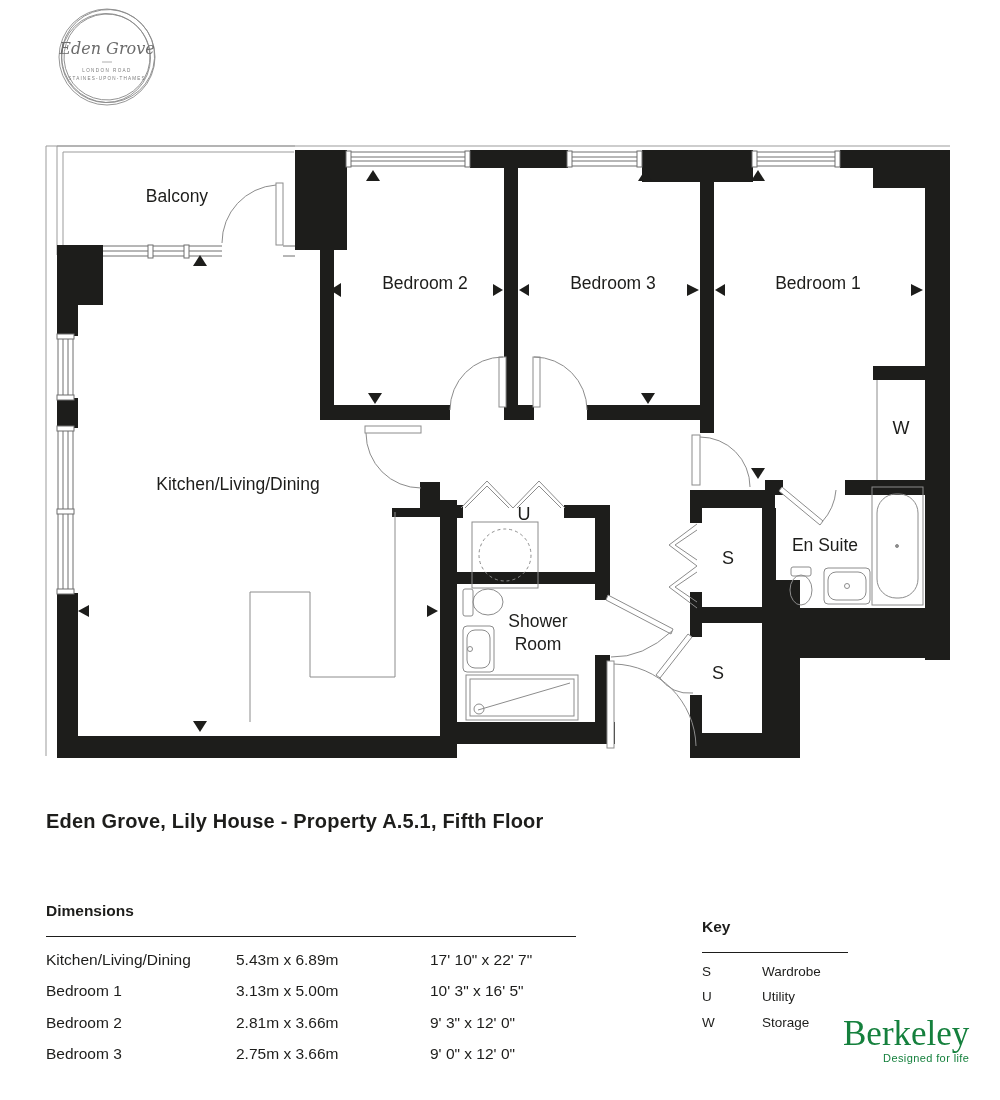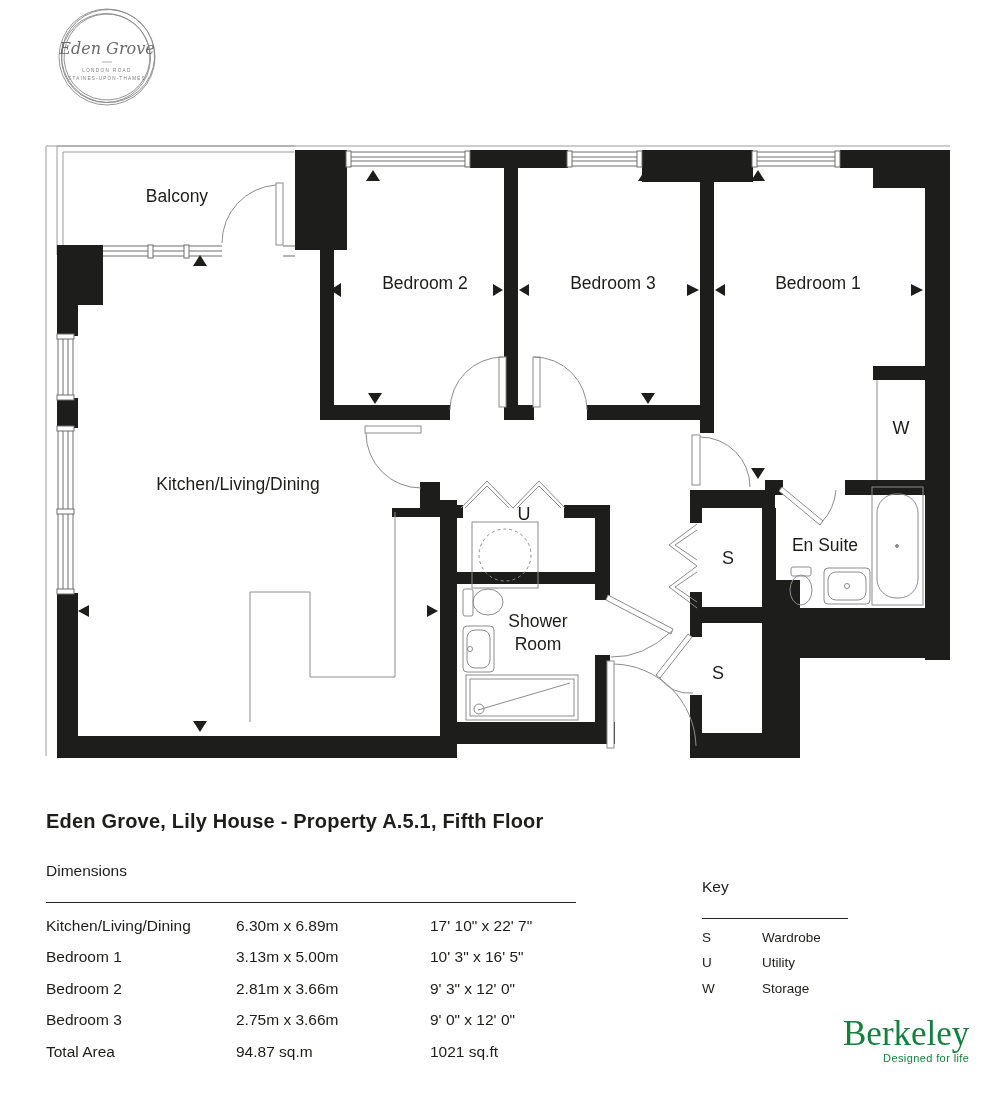--- a/index.html
+++ b/index.html
@@ -1,21 +1,21 @@
 <!DOCTYPE html>
 <html><head>
 <meta charset="utf-8">
 <style>
   html,body{margin:0;padding:0;background:#ffffff;}
   body{width:1000px;height:1100px;position:relative;font-family:"Liberation Sans",sans-serif;color:#1d1d1b;}
   .abs{position:absolute;}
   
   #title{left:46px;top:810px;font-size:20px;font-weight:bold;letter-spacing:.2px;text-align:center;}
   #dims{left:46px;top:862px;width:530px;}
-  #dims .head,#key .head{font-size:15.5px;font-weight:normal;padding-bottom:22px;border-bottom:1.5px solid #1d1d1b;}
+  #dims .head,#key .head{font-size:15.5px;font-weight:bold;padding-bottom:16px;border-bottom:1.5px solid #1d1d1b;margin-top:40px;}
   #dims .row{display:grid;grid-template-columns:190px 194px auto;font-size:15.5px;margin-top:13.5px;}
   #key{left:702px;top:878px;width:146px;}
   #key .row{display:grid;grid-template-columns:60px auto;font-size:13.5px;margin-top:10.5px;}
   #brand{left:843px;top:1004px;color:#15803d;margin-top:12px;}
   #brand .name{font-family:"Liberation Serif",serif;font-size:35px;line-height:36px;}
   #brand .tag{font-size:11px;letter-spacing:.4px;margin-top:0;text-align:right;}
   svg text{fill:#1d1d1b;}
   .roomlbl{font-size:17.5px;}
   .symlbl{font-size:18px;}
 </style>
@@ -222,42 +222,37 @@
     <text class="symlbl" x="901" y="434">W</text>
   </g>
 </svg>
 
 <div class="abs" id="title">Eden Grove, Lily House - Property A.5.1, Fifth Floor</div>
 
 <div class="abs" id="dims">
   <div class="head">Dimensions</div>
   <div class="row">
     <span>Kitchen/Living/Dining</span>
-    <span>6.30m x 6.89m</span>
+    <span>5.43m x 6.89m</span>
     <span>17' 10" x 22' 7"</span>
   </div>
   <div class="row">
     <span>Bedroom 1</span>
     <span>3.13m x 5.00m</span>
     <span>10' 3" x 16' 5"</span>
   </div>
   <div class="row">
     <span>Bedroom 2</span>
     <span>2.81m x 3.66m</span>
     <span>9' 3" x 12' 0"</span>
   </div>
   <div class="row">
     <span>Bedroom 3</span>
     <span>2.75m x 3.66m</span>
     <span>9' 0" x 12' 0"</span>
-  </div>
-  <div class="row">
-    <span>Total Area</span>
-    <span>94.87 sq.m</span>
-    <span>1021 sq.ft</span>
   </div>
 </div>
 
 <div class="abs" id="key">
   <div class="head">Key</div>
   <div class="row">
     <span>S</span>
     <span>Wardrobe</span>
   </div>
   <div class="row">

